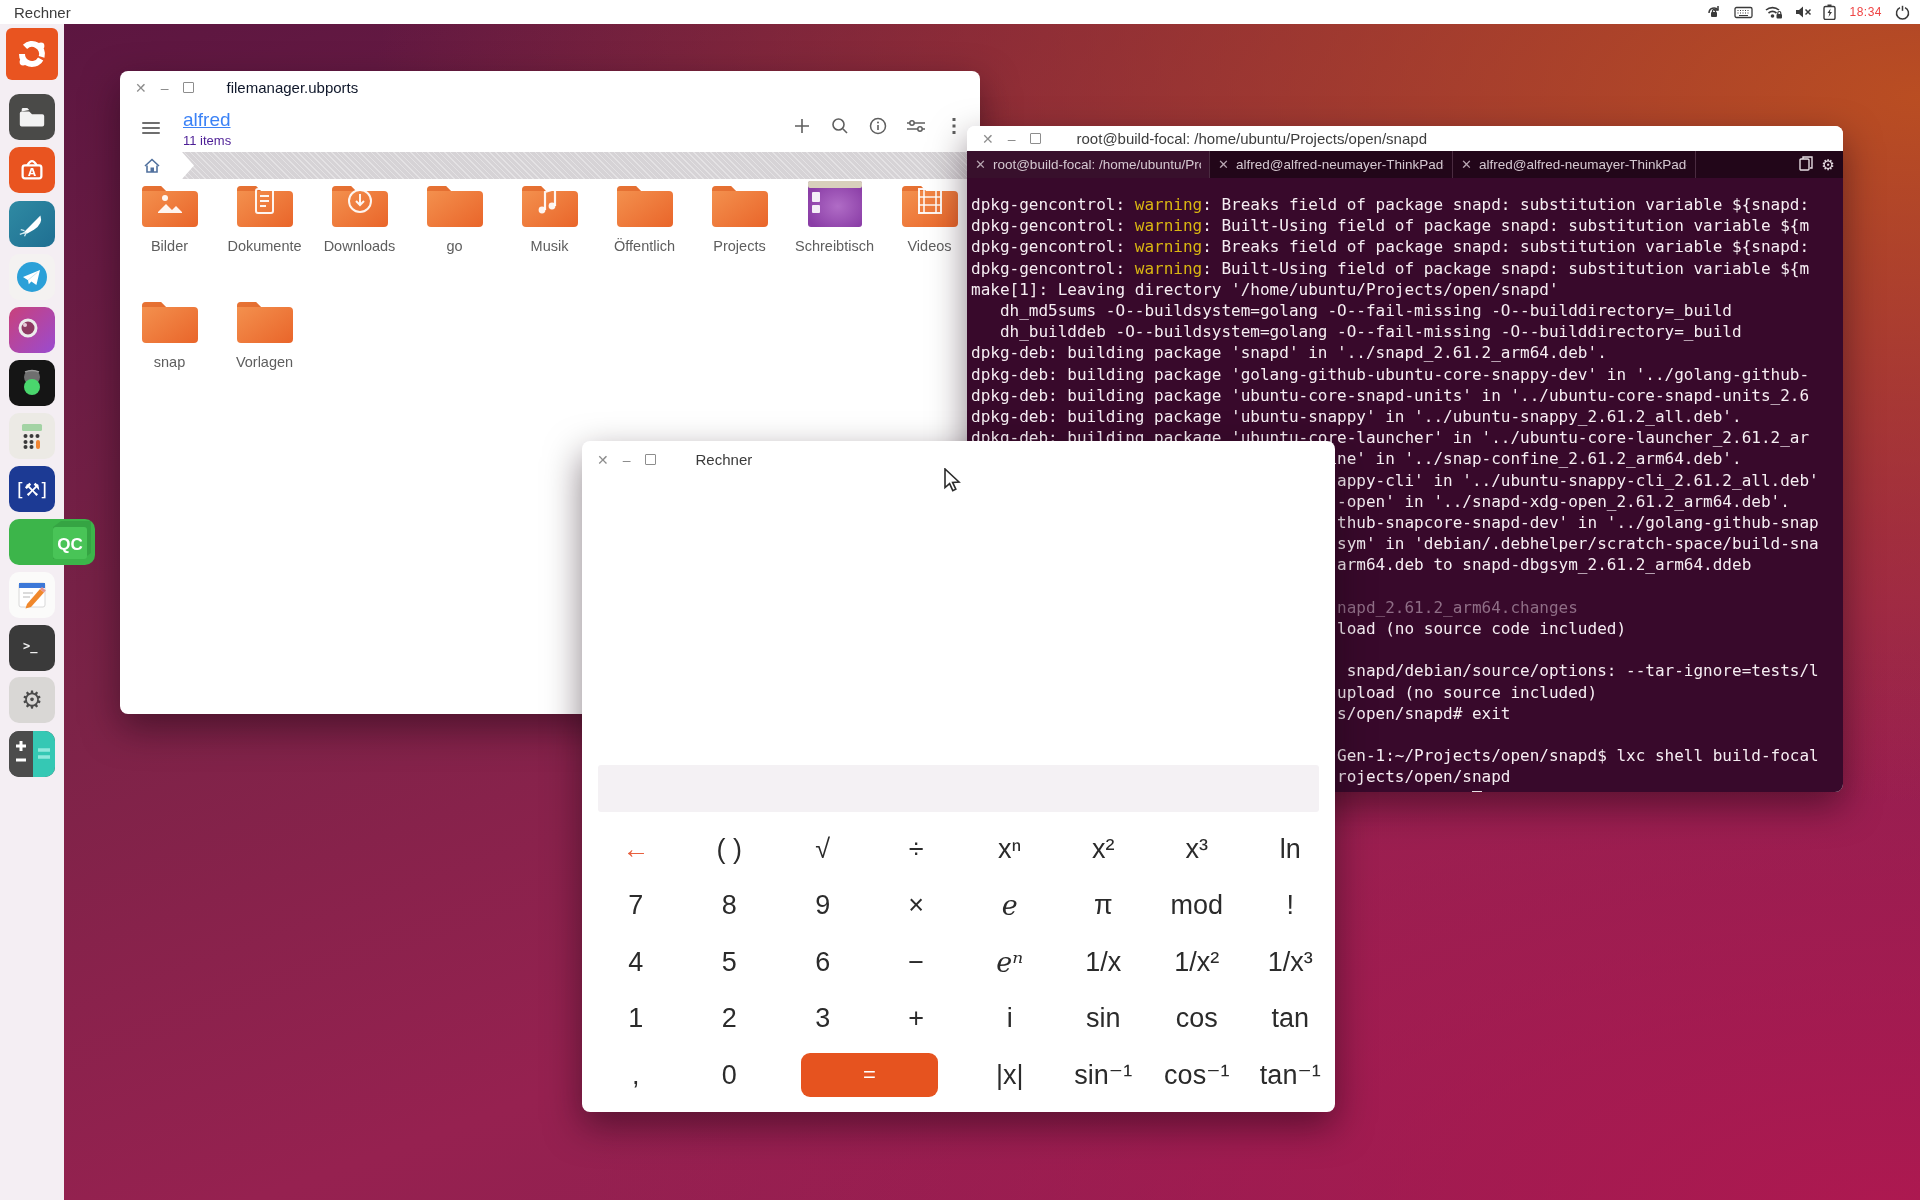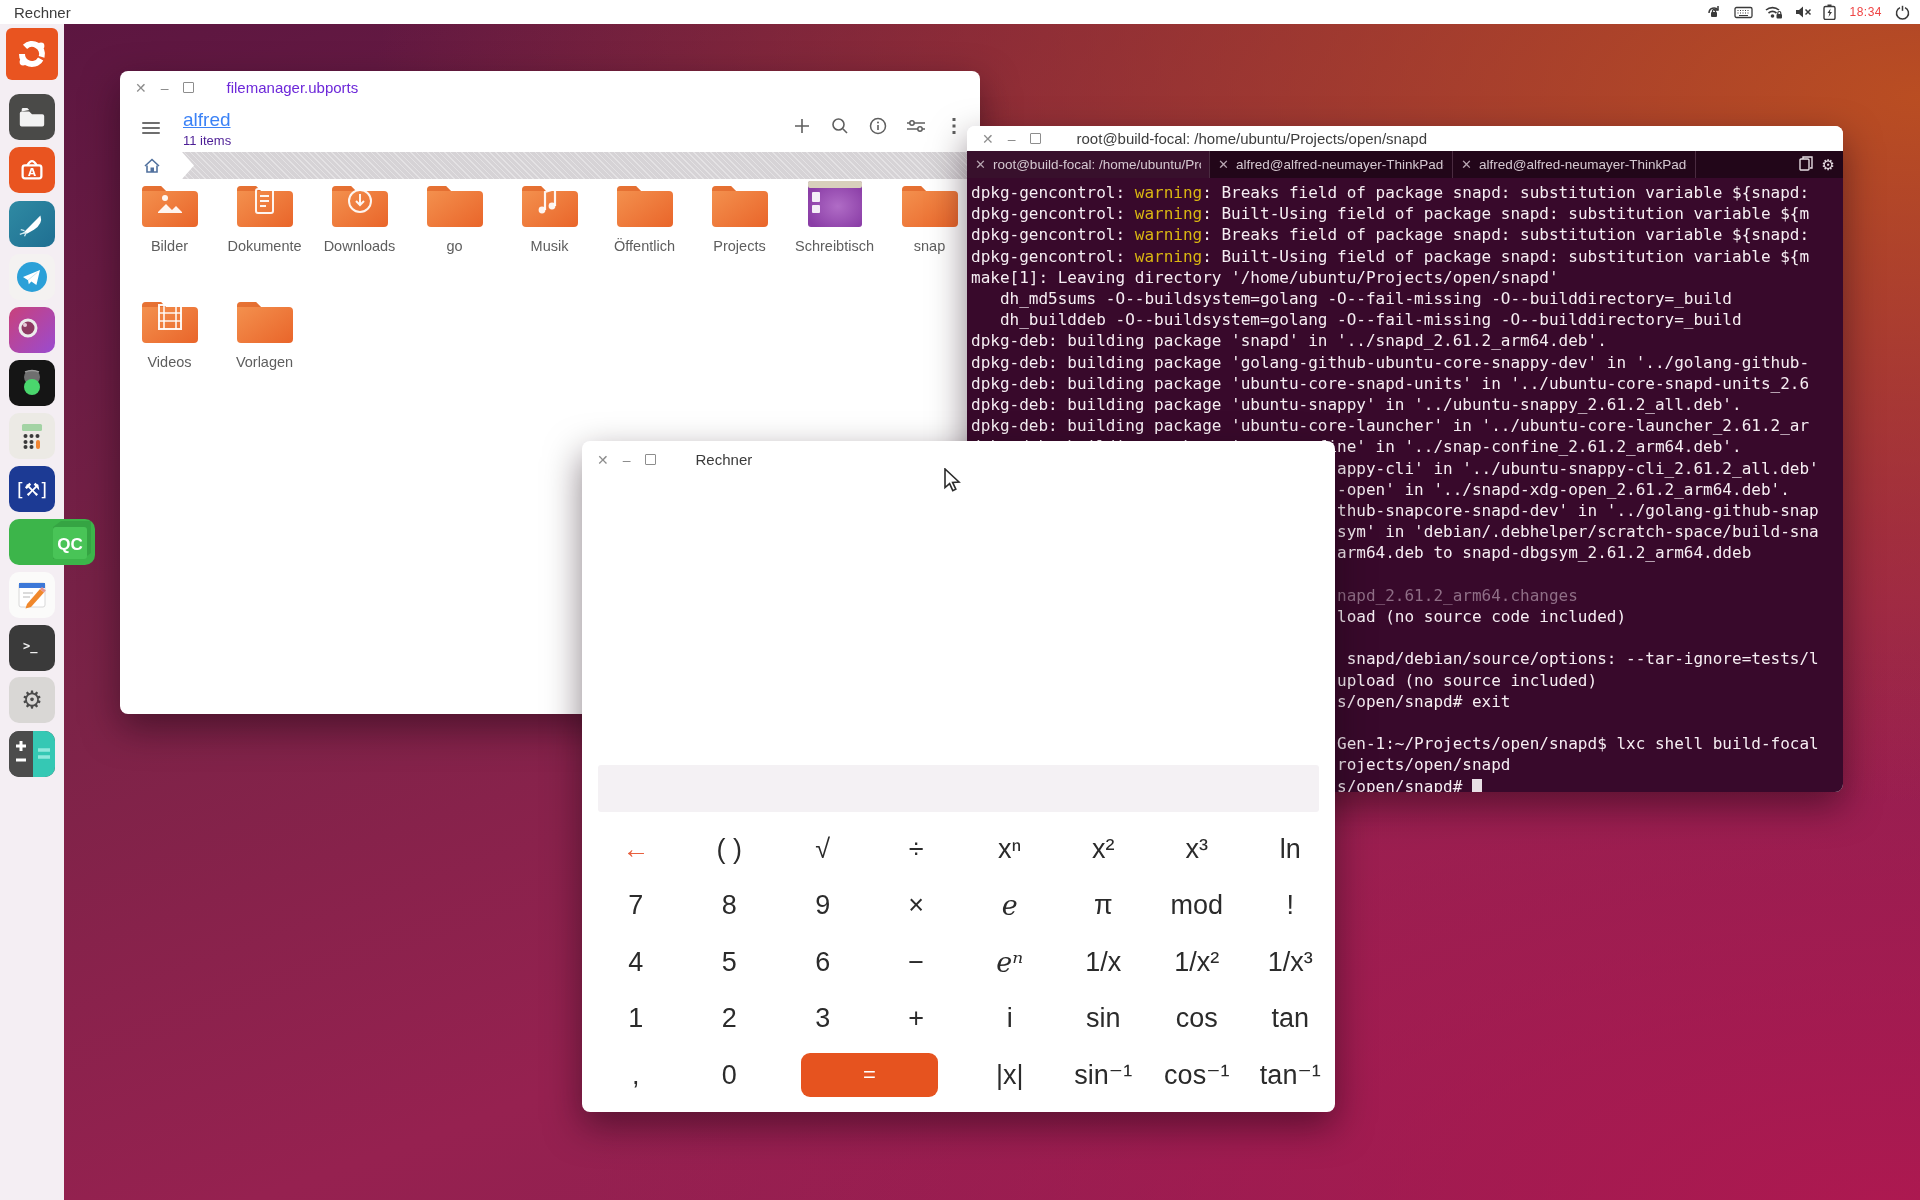--- a/index.html
+++ b/index.html
@@ -27,21 +27,21 @@
   
   .window{position:absolute;background:#fff;border-radius:8px;
           box-shadow:0 14px 36px rgba(25,5,18,.5);}
   .wbtns{display:flex;align-items:center;gap:14px;padding-left:15px;color:#8d8d8d;}
   .wbtn{font-size:14px;line-height:1;cursor:default;}
   .wbtn.sq{font-size:11px;border:1px solid #8d8d8d;width:9px;height:9px;border-radius:1px;}
   .wtitle{color:#4c4c4c;font-size:15px;}
   
   #fm{left:120px;top:71px;width:860px;height:643px;z-index:10;}
   #fm .titlebar{height:33px;display:flex;align-items:center;border-radius:8px 8px 0 0;}
-  #fm .titlebar .wtitle{margin-left:33px;color:#6d28d9;}
+  #fm .titlebar .wtitle{margin-left:33px;color:#0f172a;}
   #fm-header{height:48px;display:flex;align-items:center;position:relative;}
   #fm-burger{margin-left:22px;width:18px;}
   #fm-burger div{height:2px;background:#6e6e6e;margin:3px 0;border-radius:1px;}
   #fm-title-block{margin-left:23px;}
   #fm-title-block .t{font-size:19px;color:#3b82f6;text-decoration:underline;}
   #fm-title-block .s{font-size:13px;color:#4c1d95;margin-top:2px;}
   #fm-actions{position:absolute;right:14px;top:10px;display:flex;align-items:center;gap:14px;color:#5f5f5f;}
   #fm-actions .act{width:24px;height:24px;display:flex;align-items:center;justify-content:center;}
   #fm-pathbar{height:27px;background:#d6d3d6;position:relative;
      background-image:repeating-linear-gradient(45deg,rgba(255,255,255,.35) 0 1px,rgba(0,0,0,0) 1px 4px);}
@@ -56,21 +56,21 @@
   #term .titlebar{height:25px;display:flex;align-items:center;background:#fff;}
   #term .titlebar .wtitle{margin-left:36px;color:#3d3d3d;}
   #term-tabs{height:27px;background:#220619;display:flex;align-items:stretch;}
   .term-tab{display:flex;align-items:center;gap:7px;width:243px;padding:0 8px;box-sizing:border-box;
             border-right:1px solid #4a2b40;color:#d5c9d1;font-size:13.5px;overflow:hidden;}
   .term-tab .x{color:#b9a8b3;font-size:13px;}
   .term-tab .tl{white-space:nowrap;overflow:hidden;}
   .term-tab.active{background:#38102c;}
   #term-tab-actions{margin-left:auto;display:flex;align-items:center;gap:8px;padding-right:8px;color:#e6dde2;}
   #term-body{position:absolute;left:0;top:52px;width:876px;height:614px;background:#38092b;}
-  #term-text{position:absolute;left:4px;top:4px;font-family:"DejaVu Sans Mono",monospace;
+  #term-text{position:absolute;left:4px;top:16px;font-family:"DejaVu Sans Mono",monospace;
              font-size:16px;line-height:21.2px;white-space:pre;}
   .tw{color:#f6eef3;} .ty{color:#d9b612;} .td{color:#8f6e86;}
   .tcur{display:inline-block;width:10px;height:18px;background:#e8e0e5;vertical-align:-3px;}
   
   #calc{left:582px;top:441px;width:753px;height:671px;z-index:30;}
   #calc .titlebar{height:37px;display:flex;align-items:center;border-radius:8px 8px 0 0;}
   #calc .titlebar .wtitle{margin-left:40px;color:#3a3a3a;}
   #calc-input{position:absolute;left:16px;top:324px;width:721px;height:47px;background:#f4f1f4;border-radius:3px;}
   #calc-grid{position:absolute;left:7px;top:380px;width:748px;display:grid;
              grid-template-columns:repeat(8,93.5px);grid-auto-rows:56.5px;}
@@ -417,45 +417,45 @@
             <rect x="5" y="4" width="54" height="46" rx="3" fill="url(#dg7)"></rect>
             <rect x="5" y="4" width="54" height="7" rx="2" fill="#d8d0bc"></rect>
             <rect x="9" y="15" width="8" height="10" rx="1" fill="#f4eef7"></rect>
             <rect x="9" y="28" width="8" height="8" rx="1" fill="#f4eef7"></rect>
           </svg>
           <div class="lbl">Schreibtisch</div>
         </div>
         <div class="folder-cell">
           <svg width="64" height="54" viewBox="0 0 64 54">
             <defs>
-              <linearGradient id="fg8" x1="0" y1="0" x2="1" y2="1">
-                <stop offset="0%" stop-color="#f49350"></stop>
-                <stop offset="100%" stop-color="#e9652a"></stop>
-              </linearGradient>
-            </defs>
-            <path d="M4 13q0-4 4-4h15l5 5h28q4 0 4 4v28q0 4-4 4H8q-4 0-4-4z" fill="url(#fg8)"></path>
-            <path d="M4 13q0-4 4-4h15l5 5H4z" fill="#db5a1f" opacity=".55"></path>
-          </svg>
-          <div class="lbl">snap</div>
-        </div>
-        <div class="folder-cell">
-          <svg width="64" height="54" viewBox="0 0 64 54">
-            <defs>
               <linearGradient id="fg9" x1="0" y1="0" x2="1" y2="1">
                 <stop offset="0%" stop-color="#f49350"></stop>
                 <stop offset="100%" stop-color="#e9652a"></stop>
               </linearGradient>
             </defs>
             <path d="M4 13q0-4 4-4h15l5 5h28q4 0 4 4v28q0 4-4 4H8q-4 0-4-4z" fill="url(#fg9)"></path>
             <path d="M4 13q0-4 4-4h15l5 5H4z" fill="#db5a1f" opacity=".55"></path>
             <rect x="21" y="12" width="22" height="24" fill="none" stroke="#fff" stroke-width="2" opacity=".92"></rect>
             <path d="M26 12v24M38 12v24" stroke="#fff" stroke-width="1.6" opacity=".92"></path>
             <path d="M21 20h22M21 28h22" stroke="#fff" stroke-width="1.6" opacity=".92"></path>
           </svg>
           <div class="lbl">Videos</div>
+        </div>
+        <div class="folder-cell">
+          <svg width="64" height="54" viewBox="0 0 64 54">
+            <defs>
+              <linearGradient id="fg8" x1="0" y1="0" x2="1" y2="1">
+                <stop offset="0%" stop-color="#f49350"></stop>
+                <stop offset="100%" stop-color="#e9652a"></stop>
+              </linearGradient>
+            </defs>
+            <path d="M4 13q0-4 4-4h15l5 5h28q4 0 4 4v28q0 4-4 4H8q-4 0-4-4z" fill="url(#fg8)"></path>
+            <path d="M4 13q0-4 4-4h15l5 5H4z" fill="#db5a1f" opacity=".55"></path>
+          </svg>
+          <div class="lbl">snap</div>
         </div>
         <div class="folder-cell">
           <svg width="64" height="54" viewBox="0 0 64 54">
             <defs>
               <linearGradient id="fg10" x1="0" y1="0" x2="1" y2="1">
                 <stop offset="0%" stop-color="#f49350"></stop>
                 <stop offset="100%" stop-color="#e9652a"></stop>
               </linearGradient>
             </defs>
             <path d="M4 13q0-4 4-4h15l5 5h28q4 0 4 4v28q0 4-4 4H8q-4 0-4-4z" fill="url(#fg10)"></path>

